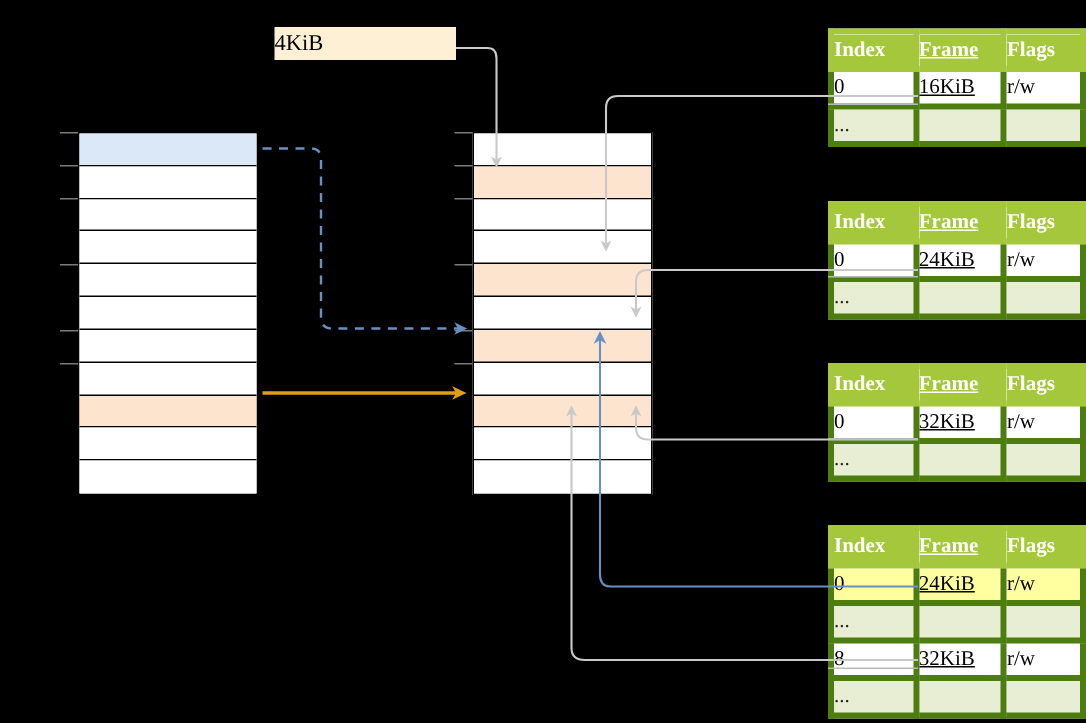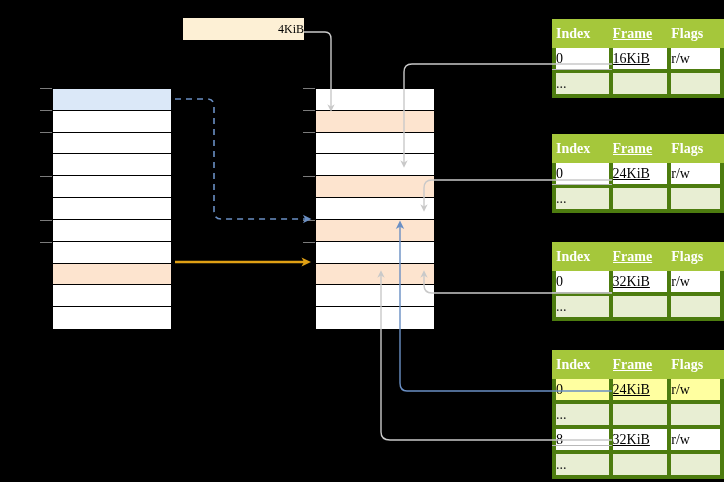--- a/index.html
+++ b/index.html
@@ -43,23 +43,23 @@
   }
   .memrow:last-child { border-bottom: none; }
   .memrow.blue  { background: #dbe8f8; }
   .memrow.peach { background: #fde4cf; }
 
   
   .callout {
     position: absolute;
     background: #fdf0d5;
     color: #000000;
-    font-size: 12px;
+    font-size: 15px;
     line-height: 22px;
-    text-align: right;
+    text-align: left;
     box-sizing: border-box;
     white-space: nowrap;
   }
 
   
   .ptable {
     position: absolute;
     border-collapse: collapse;
     table-layout: fixed;
     background: #ffffff;

